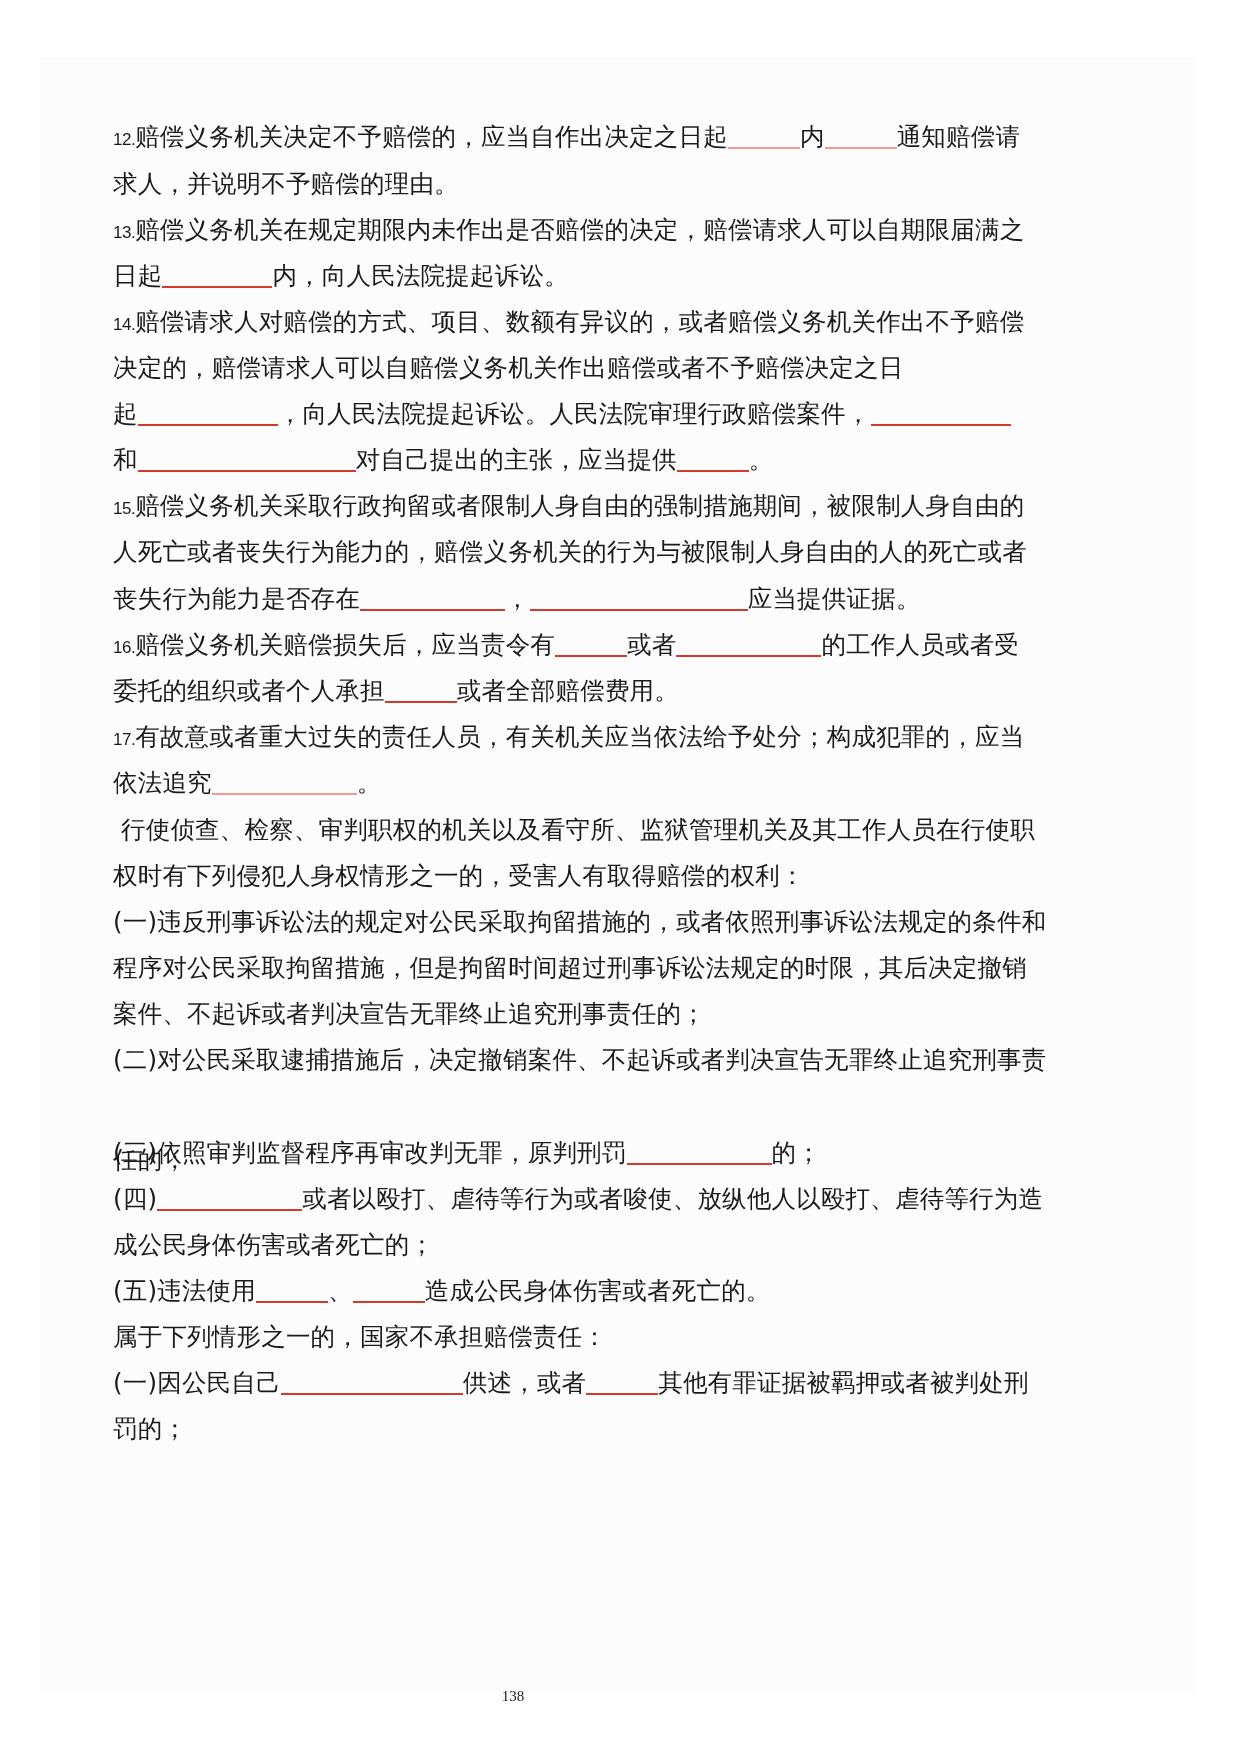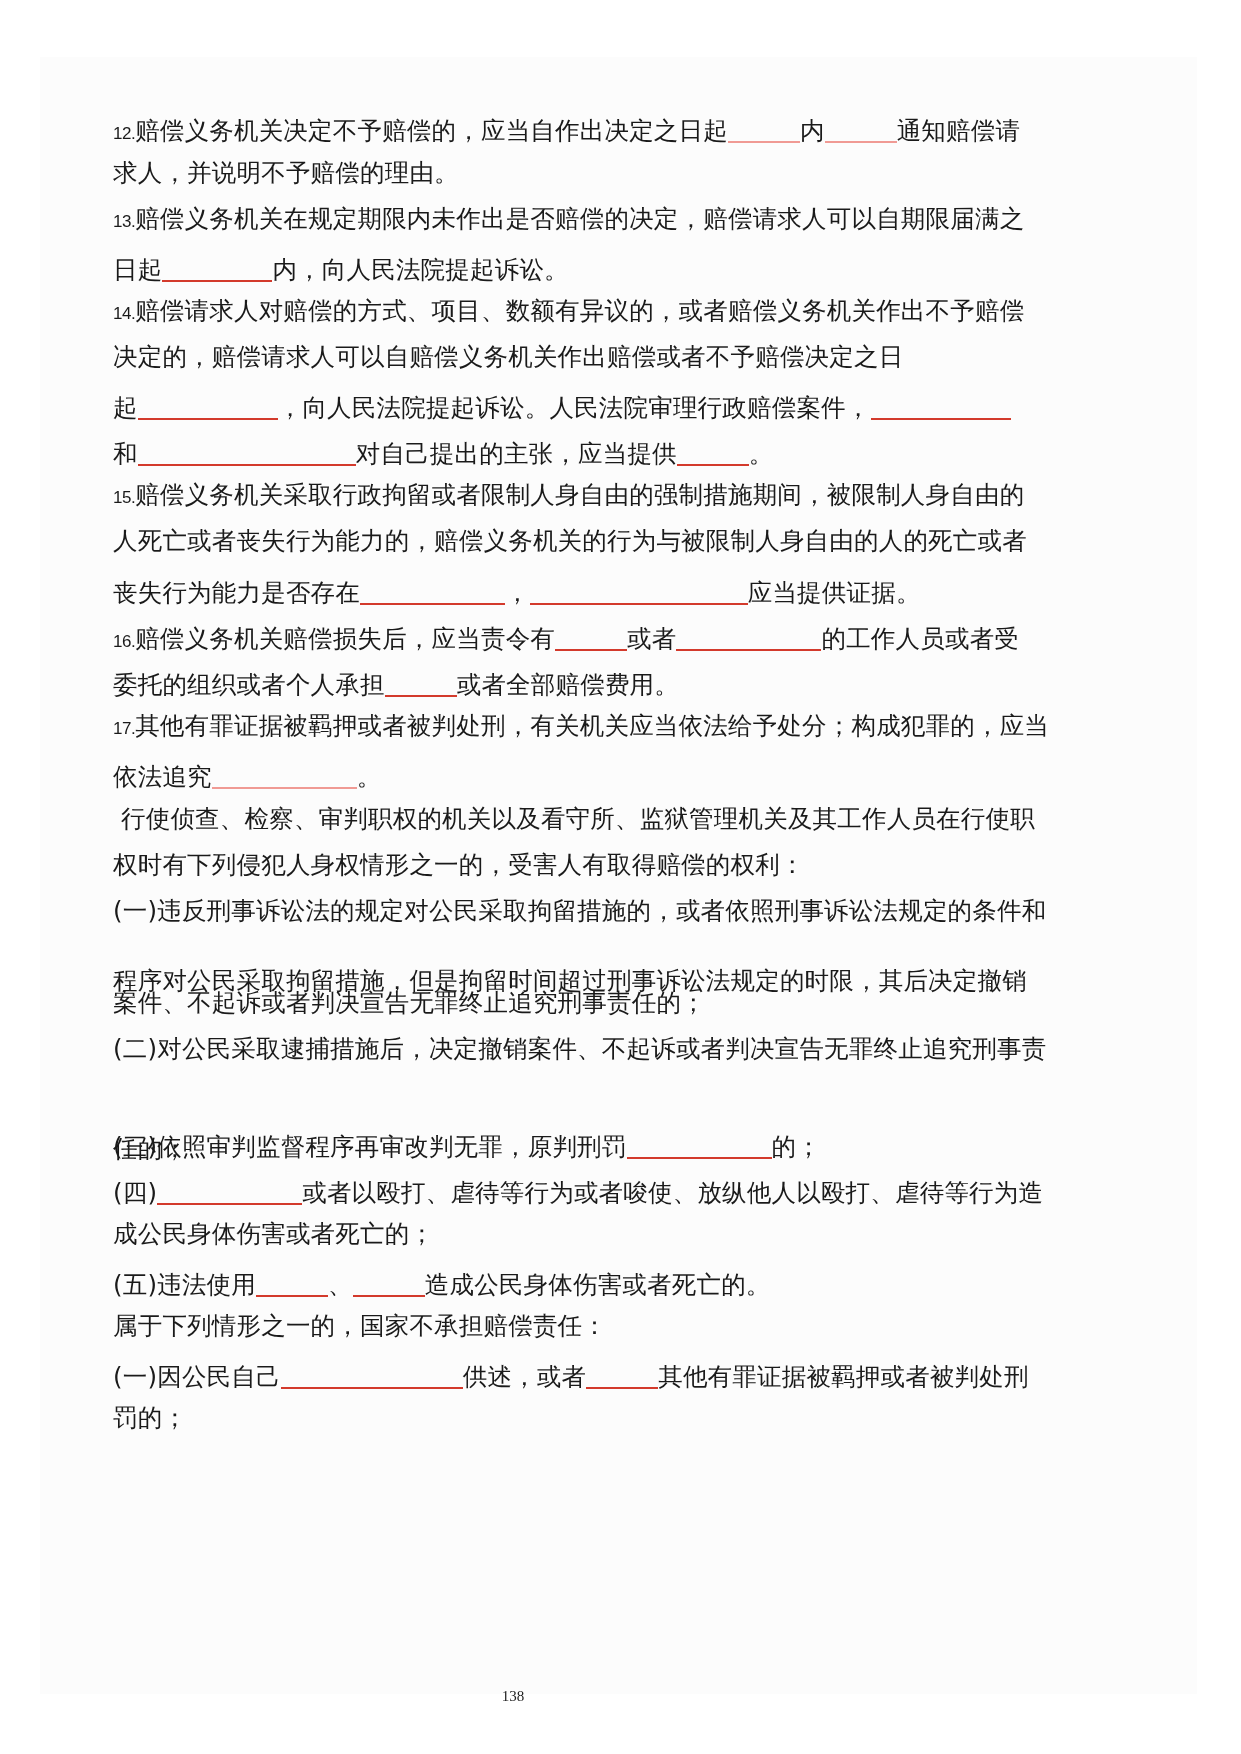--- a/index.html
+++ b/index.html
@@ -14,21 +14,21 @@
   .page {
     position: absolute;
     left: 40px; top: 57px;
     width: 1157px; height: 1637px;
     background: #fcfcfc;
   }
   .line {
     position: absolute;
     left: 113px;
     height: 40px;
-    line-height: 30px;
+    line-height: 52px;
     font-size: 24.5px;
     white-space: nowrap;
     letter-spacing: 0.2px;
   }
   .num {
     font-family: "Liberation Sans", sans-serif;
     font-size: 17px;
     letter-spacing: -0.5px;
   }
   .blank {
@@ -92,36 +92,36 @@
 </div>
 
 <div class="line" style="top:619px;">
   <span class="num">16.</span><span>赔偿义务机关赔偿损失后，应当责令有</span><span class="blank" style="width:72px;"></span><span>或者</span><span class="blank" style="width:145px;"></span><span>的工作人员或者受</span>
 </div>
 <div class="line" style="top:665px;">
   <span>委托的组织或者个人承担</span><span class="blank" style="width:72px;"></span><span>或者全部赔偿费用。</span>
 </div>
 
 <div class="line" style="top:711px;">
-  <span class="num">17.</span><span>其他有罪证据被羁押或者被判处刑，有关机关应当依法给予处分；构成犯罪的，应当</span>
+  <span class="num">17.</span><span>有故意或者重大过失的责任人员，有关机关应当依法给予处分；构成犯罪的，应当</span>
 </div>
 <div class="line" style="top:757px;">
   <span>依法追究</span><span class="blank pale" style="width:145px;"></span><span>。</span>
 </div>
 
 <div class="line" style="top:804px;margin-left:8px;">
   <span>行使侦查、检察、审判职权的机关以及看守所、监狱管理机关及其工作人员在行使职</span>
 </div>
 <div class="line" style="top:850px;">
   <span>权时有下列侵犯人身权情形之一的，受害人有取得赔偿的权利：</span>
 </div>
 <div class="line" style="top:896px;">
   <span>(一)违反刑事诉讼法的规定对公民采取拘留措施的，或者依照刑事诉讼法规定的条件和</span>
 </div>
-<div class="line" style="top:966px;">
+<div class="line" style="top:942px;">
   <span>程序对公民采取拘留措施，但是拘留时间超过刑事诉讼法规定的时限，其后决定撤销</span>
 </div>
 <div class="line" style="top:988px;">
   <span>案件、不起诉或者判决宣告无罪终止追究刑事责任的；</span>
 </div>
 <div class="line" style="top:1034px;">
   <span>(二)对公民采取逮捕措施后，决定撤销案件、不起诉或者判决宣告无罪终止追究刑事责</span>
 </div>
 <div class="line" style="top:1102px;margin-top:32px;">
   <span>任的；</span>

